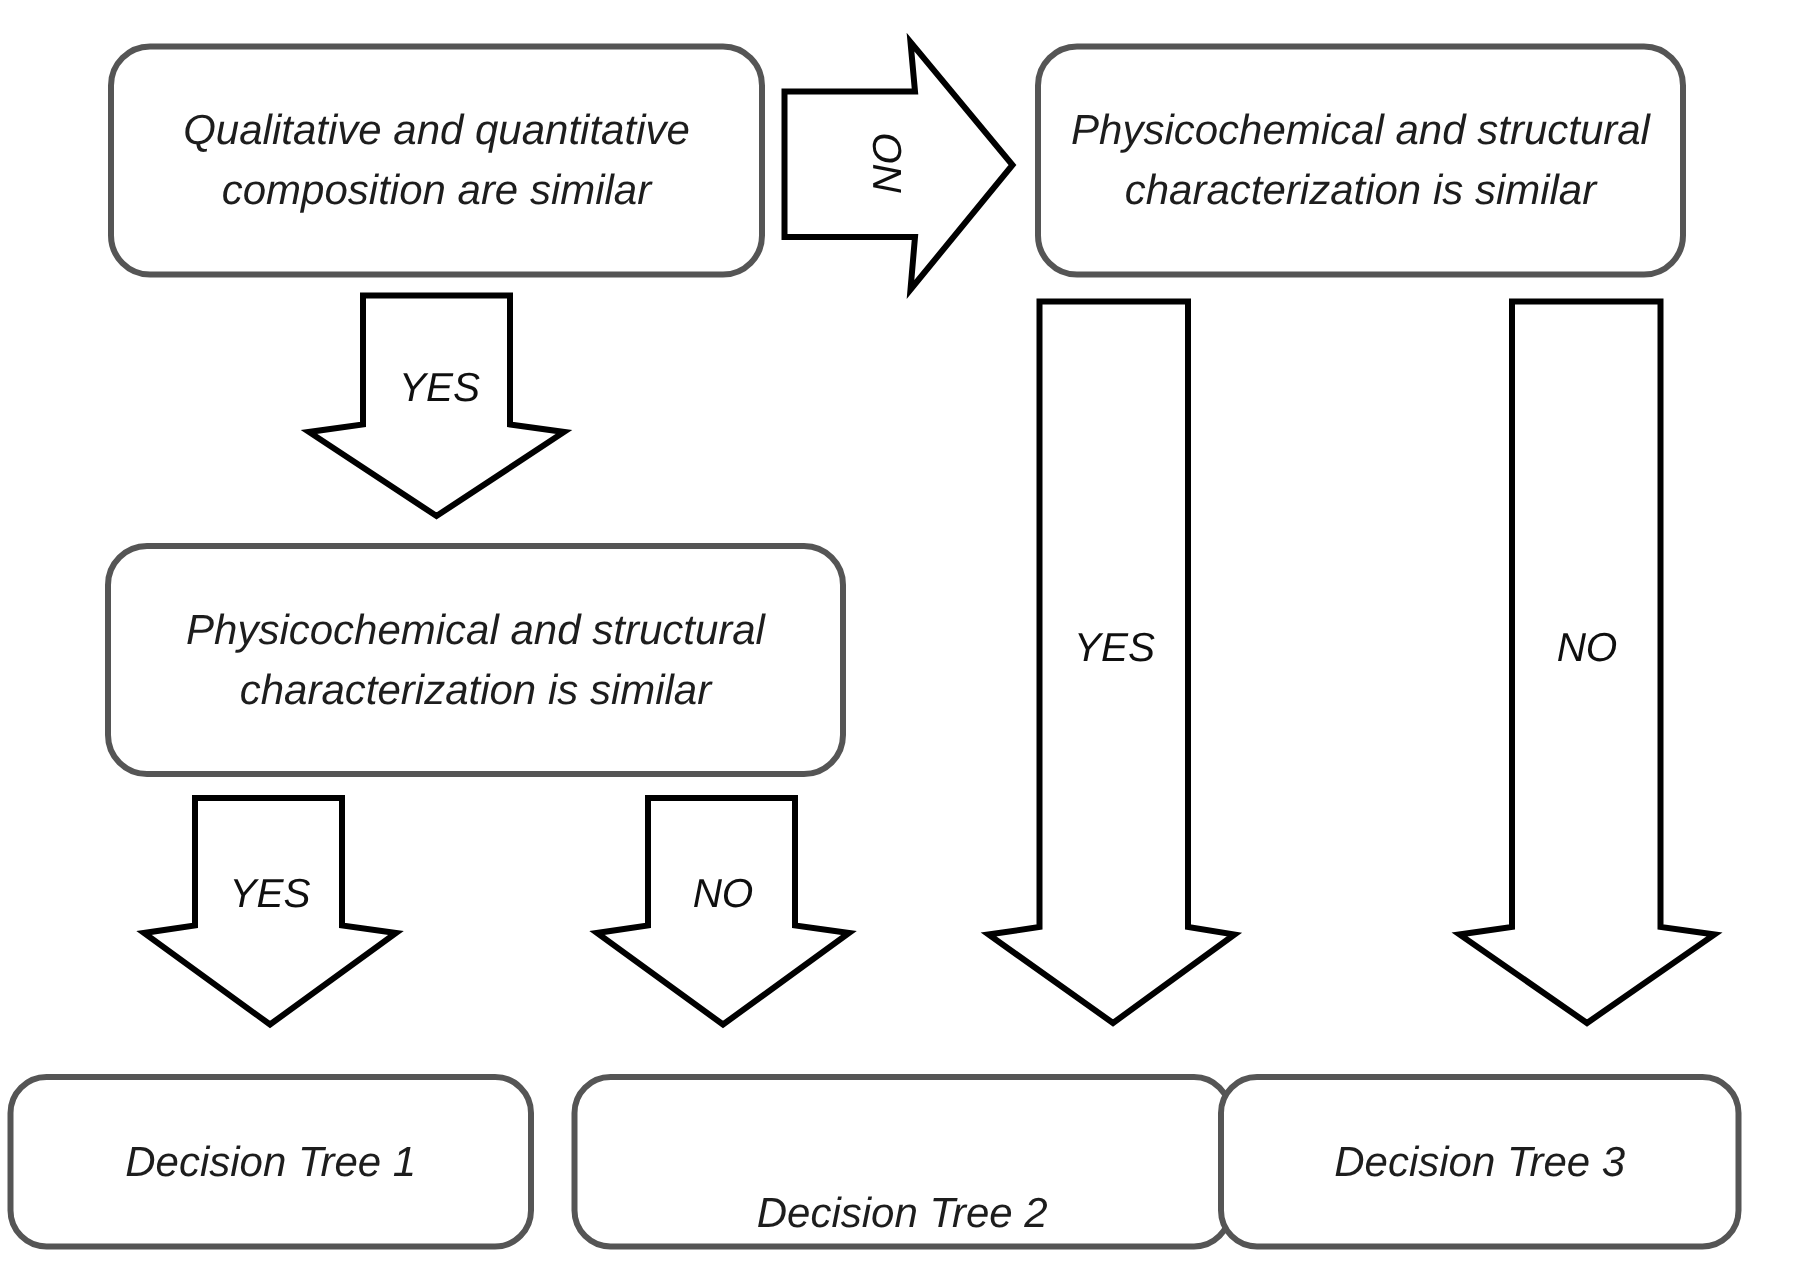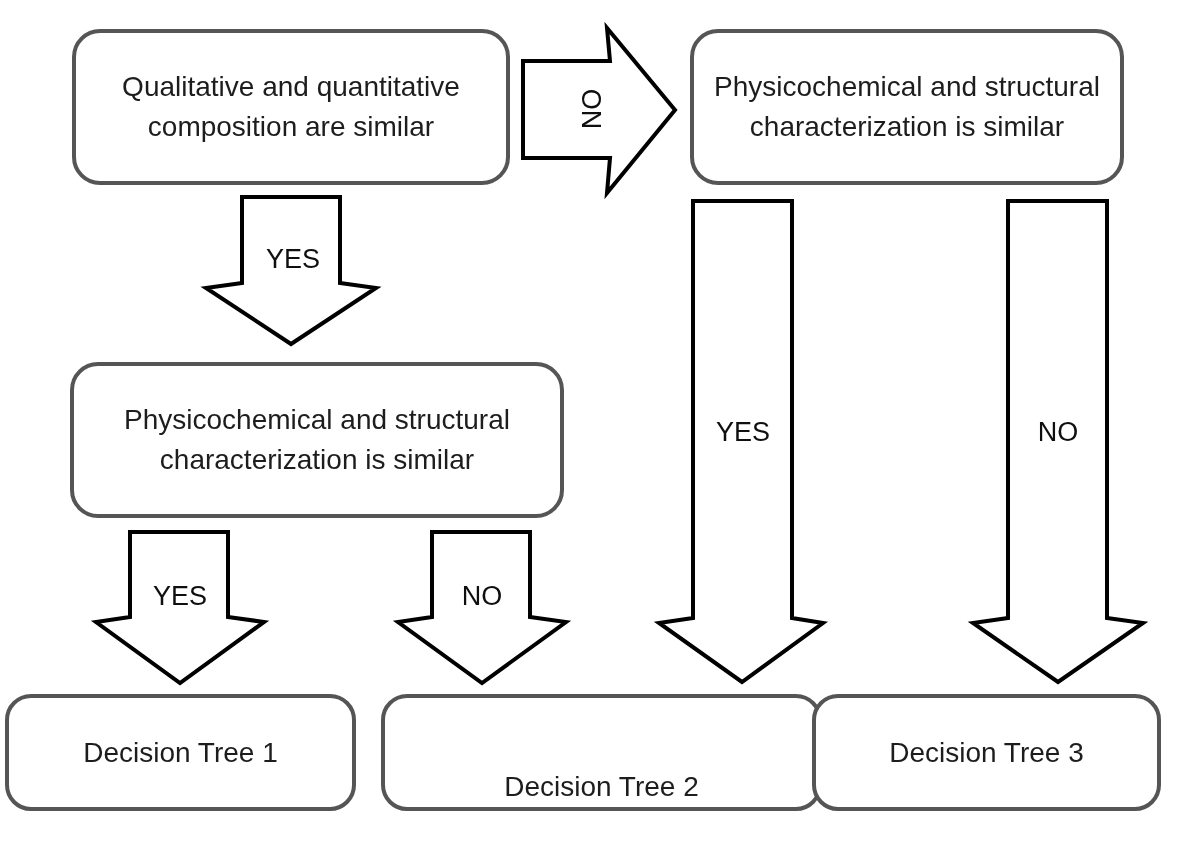--- a/index.html
+++ b/index.html
@@ -10,36 +10,37 @@
   }
   html,body{margin:0;padding:0;background:var(--bg);}
   .canvas{
     position:relative;
     width:1200px;
     height:845px;
     background:var(--bg);
     font-family:"Liberation Sans","DejaVu Sans",sans-serif;
     color:var(--text);
     overflow:hidden;
+    font-style:italic;
   }
   .node{
     position:absolute;
     box-sizing:border-box;
     border:4px solid var(--box-border);
     border-radius:28px;
     background:#ffffff;
     display:flex;
     align-items:center;
     justify-content:center;
     text-align:center;
     font-size:28px;
     line-height:1.42;
     padding:0 12px;
   }
-  .node.terminal{border-radius:26px;}
+  .node.terminal{border-radius:26px;margin-top:22px;}
   .arrow{position:absolute;}
   .arrow svg{display:block;overflow:visible;}
   .arrow polygon{
     fill:#ffffff;
     stroke:var(--arrow-stroke);
     stroke-width:4;
     stroke-linejoin:miter;
   }
   .arrow-label{
     position:absolute;

